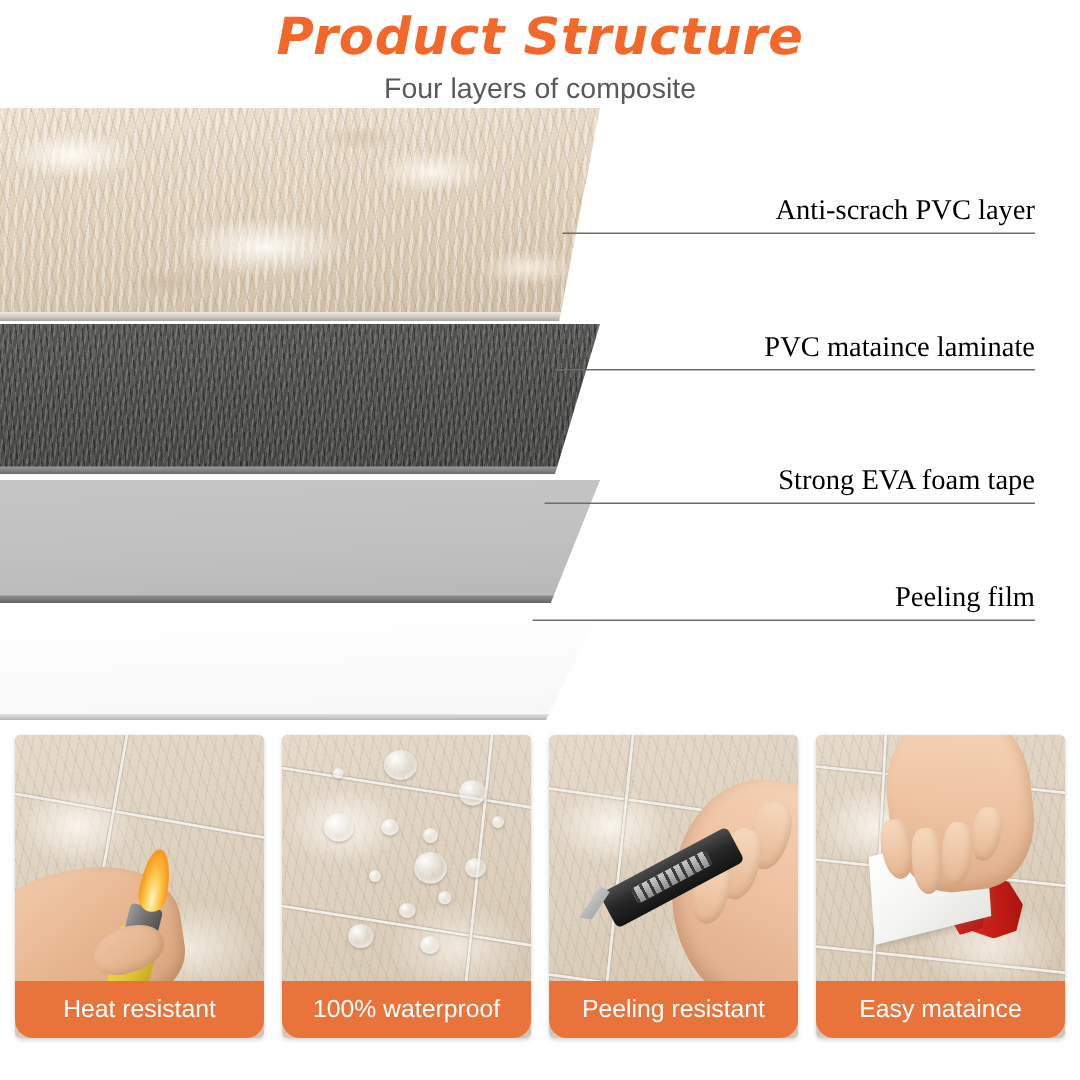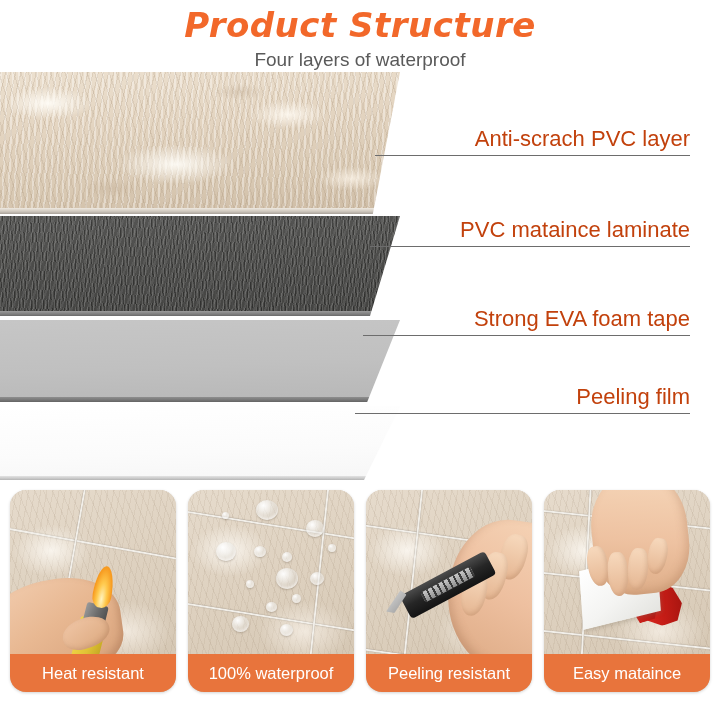--- a/index.html
+++ b/index.html
@@ -170,24 +170,24 @@
   .callout .rule {
     position: absolute;
     left: 0; right: 0; bottom: 0;
     height: 1px;
     background: #6d6d6d;
   }
   .callout .callout-text {
     position: absolute;
     right: 0;
     bottom: 4px;
-    font-size: 22px;
-    color: #c2410c;
+    font-size: 19px;
+    color: #000000;
     white-space: nowrap;
-    font-family: Liberation Sans, sans-serif;
+    font-family: Liberation Serif, serif;
   }
   .c1 { left: 375px; width: 315px; top: 122px; }
   .c2 { left: 370px; width: 320px; top: 213px; }
   .c3 { left: 363px; width: 327px; top: 302px; }
   .c4 { left: 355px; width: 335px; top: 380px; }
 
   
   .features {
     position: absolute;
     left: 0;
@@ -196,21 +196,21 @@
     height: 222px;
     display: flex;
     justify-content: space-between;
     padding: 0 10px;
     box-sizing: border-box;
   }
   .feature {
     position: relative;
     width: 166px;
     height: 202px;
-    border-radius: 16px;
+    border-radius: 4px;
     overflow: hidden;
     background: #ded3c6;
     box-shadow: 0 1px 3px rgba(0,0,0,0.18);
   }
   .photo {
     position: absolute;
     inset: 0;
   }
   
   .tilebg {
@@ -388,21 +388,21 @@
     transform: rotate(-12deg);
   }
 </style>
 </head>
 <body>
 
 <div id="page">
 
   <div class="header">
     <h1 class="title">Product  Structure</h1>
-    <p class="subtitle">Four layers of waterproof</p>
+    <p class="subtitle">Four layers of composite</p>
   </div>
 
   <div class="stack">
 
     <div class="layer layer-pvc">
       <div class="slab">
         <div class="slab-face stone"></div>
         <div class="slab-edge-light"></div>
       </div>
     </div>

